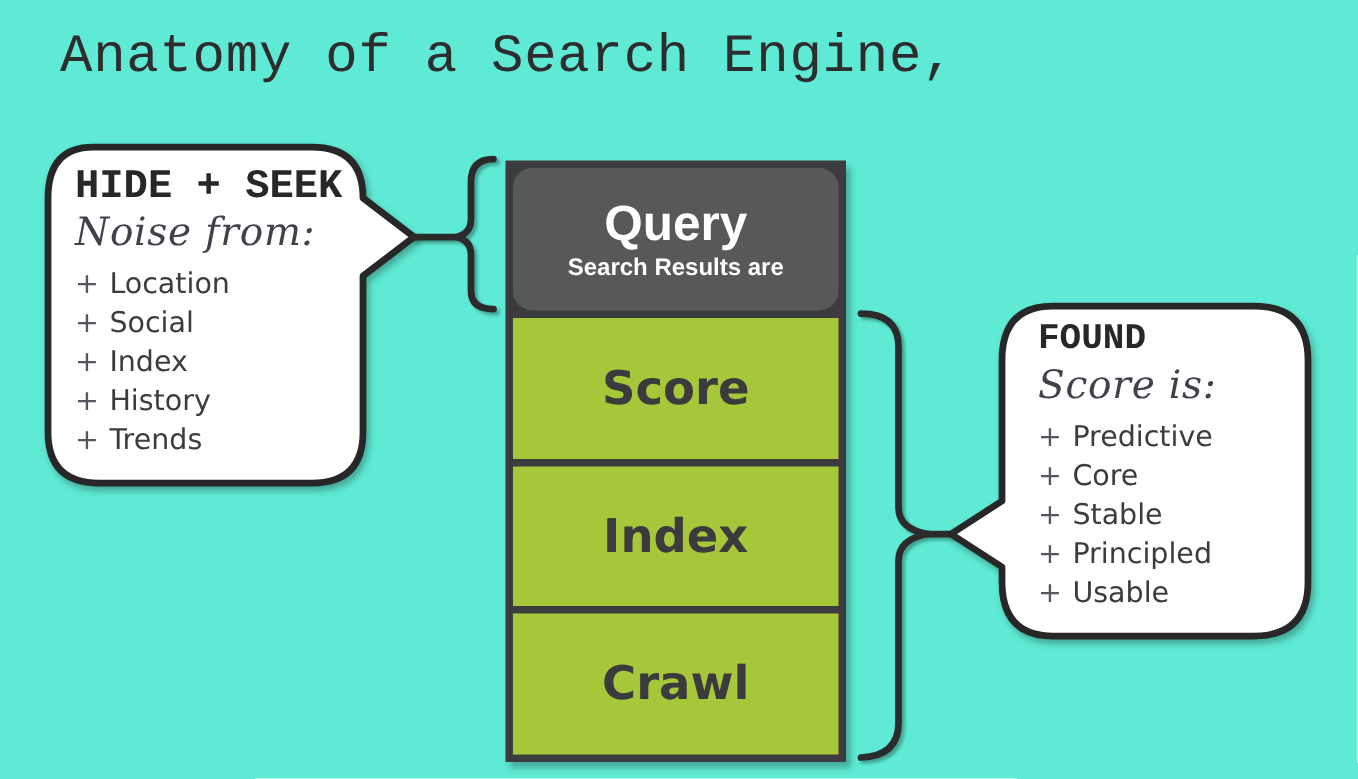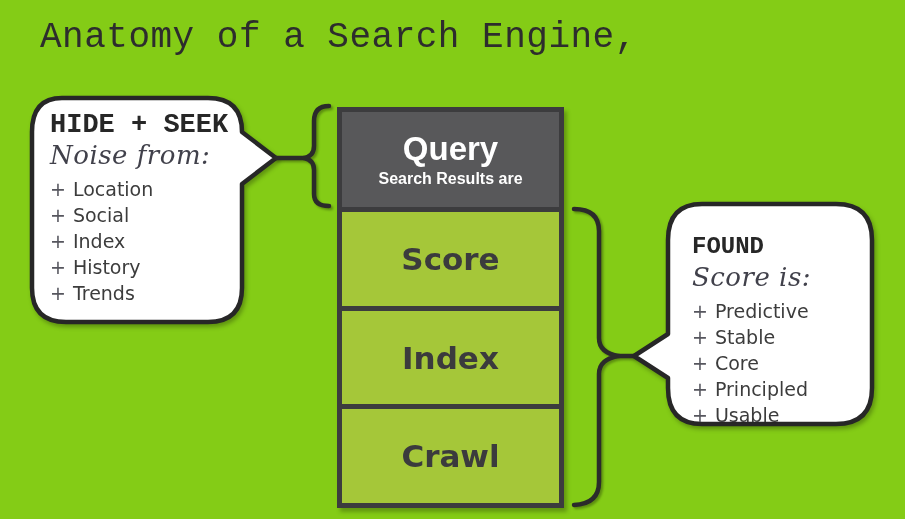--- a/index.html
+++ b/index.html
@@ -1,20 +1,20 @@
 <!DOCTYPE html>
 <html><head>
 <meta charset="utf-8">
 <style>
   html, body { margin: 0; padding: 0; background: #ffffff; }
   #canvas {
     position: relative;
     width: 905px;
     height: 519px;
-    background: #84cc16;
+    background: #5eead4;
     overflow: hidden;
     font-family: "DejaVu Sans", sans-serif;
   }
   .abs { position: absolute; }
 
   
   .title {
     left: 40px; top: 16px;
     font-family: "Liberation Mono", monospace;
     font-size: 36px;
@@ -73,20 +73,21 @@
     box-shadow: 3px 4px 4px rgba(0,0,0,0.25);
   }
   .query-box {
     height: 95px;
     background: #58585a;
     display: flex;
     flex-direction: column;
     align-items: center;
     justify-content: center;
     color: #ffffff;
+    border-radius: 13px;
   }
   .query-label {
     font-family: "Liberation Sans", sans-serif;
     font-weight: bold;
     font-size: 33px;
     line-height: 36px;
   }
   .query-subtitle {
     font-family: "Liberation Sans", sans-serif;
     font-weight: bold;
@@ -148,25 +149,25 @@
 
   <svg class="abs brace-svg" style="left:566px; top:204px;" width="76" height="306" viewBox="0 0 76 306">
     <path d="M 8,5 Q 33,5 33,27 L 33,134 Q 33,149 53,152 Q 33,155 33,170 L 33,278 Q 33,300 8,301"></path>
     <path d="M 53,152 H 72"></path>
   </svg>
 
   <svg class="abs bubble-svg" style="left:630px; top:200px;" width="248" height="230" viewBox="0 0 248 230">
     <path d="M 72,4 H 206 Q 242,4 242,40 V 188 Q 242,224 206,224 H 72 Q 38,224 38,188 V 178 L 4,156 L 38,134 V 40 Q 38,4 72,4 Z"></path>
   </svg>
 
-  <div class="abs bubble-content" style="left:692px; top:212px; width:170px;margin-top:20px;">
+  <div class="abs bubble-content" style="left:692px; top:212px; width:170px;">
     <div class="bubble-heading right-heading">FOUND</div>
     <div class="bubble-subheading">Score is:</div>
     <div class="bubble-list">
       <div class="bubble-item"><span class="plus">+</span><span>Predictive</span></div>
+      <div class="bubble-item"><span class="plus">+</span><span>Core</span></div>
       <div class="bubble-item"><span class="plus">+</span><span>Stable</span></div>
-      <div class="bubble-item"><span class="plus">+</span><span>Core</span></div>
       <div class="bubble-item"><span class="plus">+</span><span>Principled</span></div>
       <div class="bubble-item"><span class="plus">+</span><span>Usable</span></div>
     </div>
   </div>
 
 </div>
 
 </body></html>

